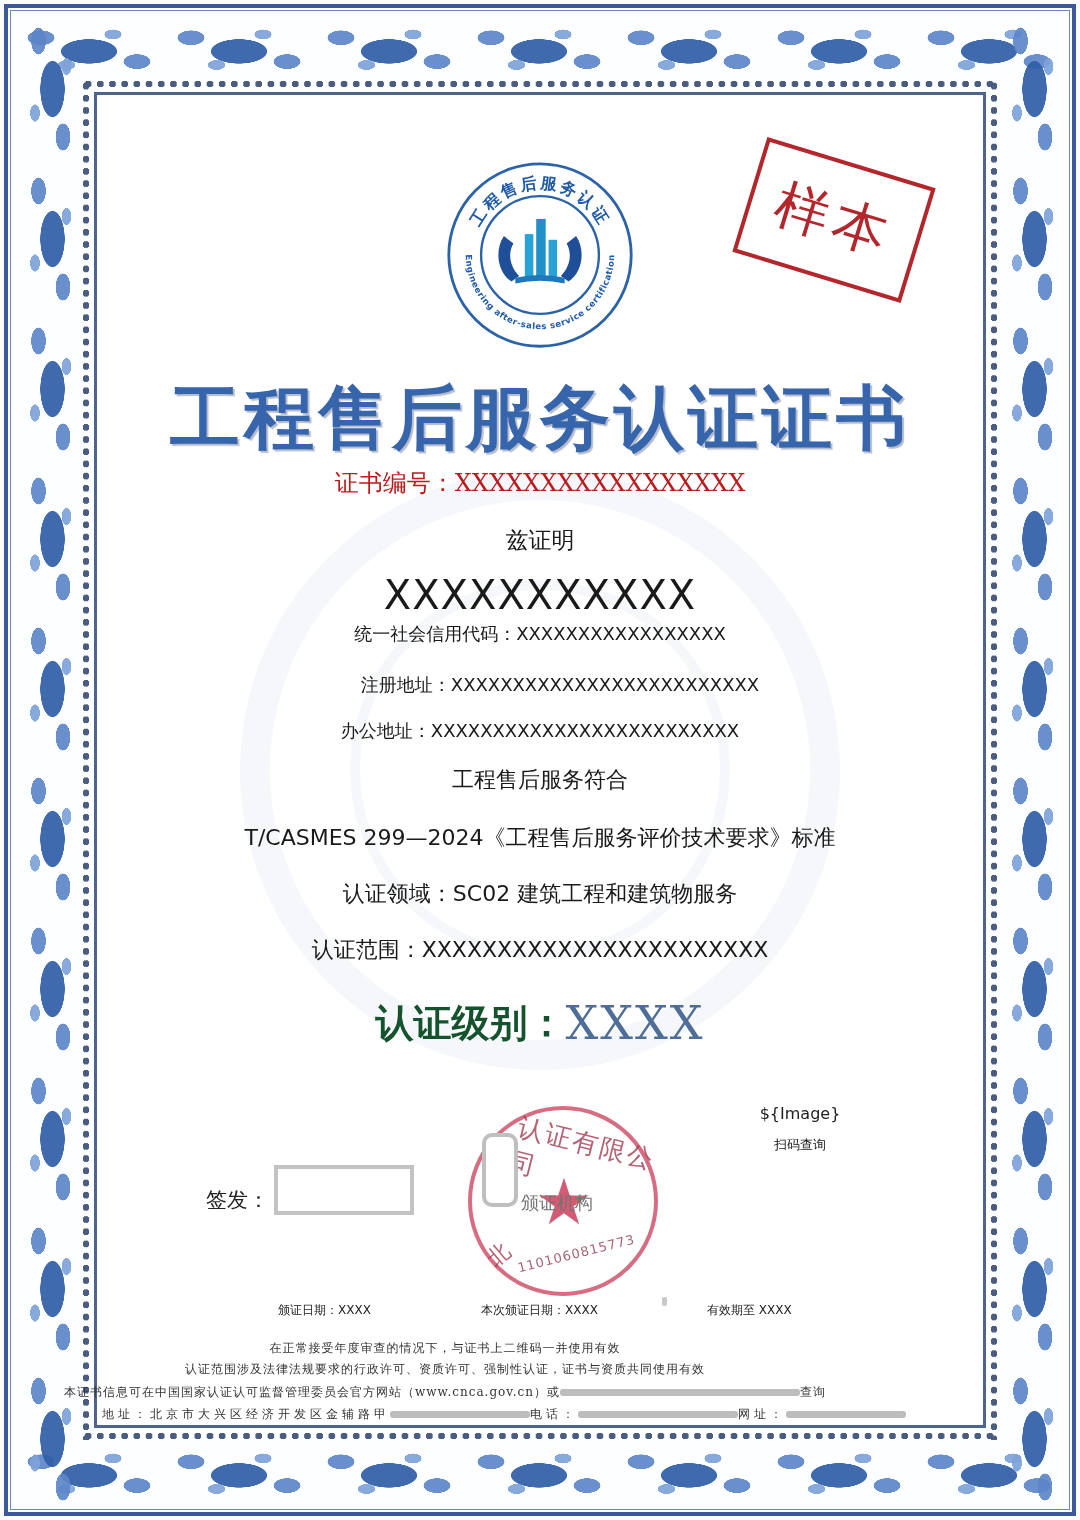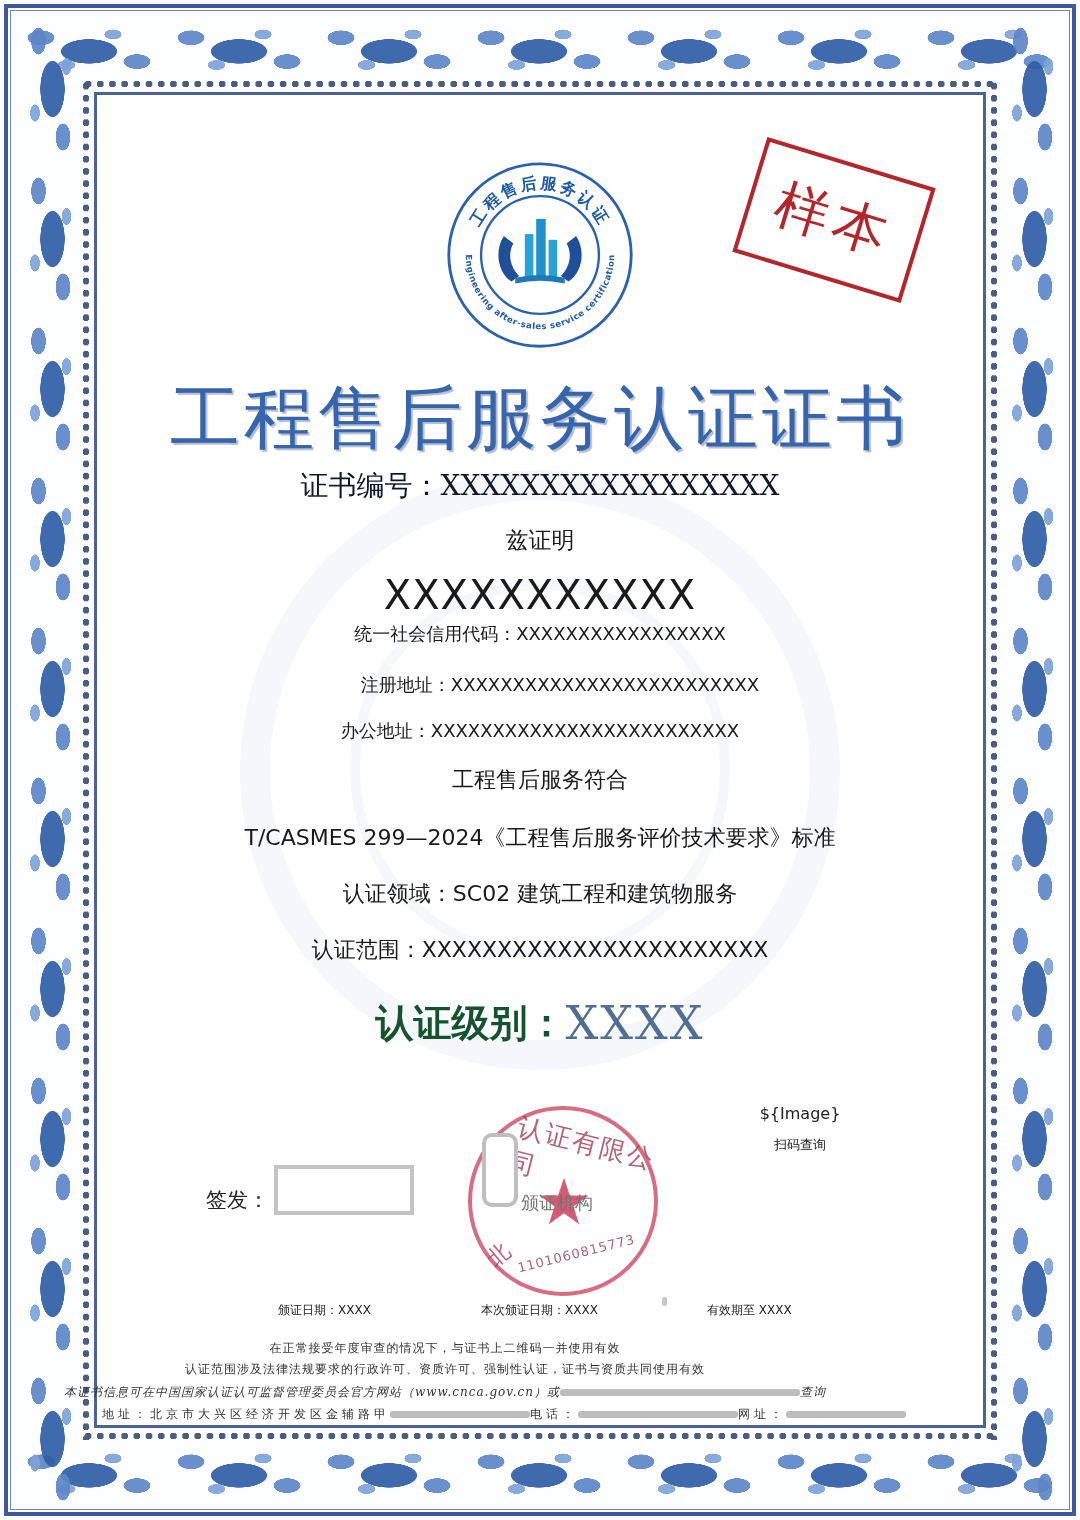--- a/index.html
+++ b/index.html
@@ -51,23 +51,23 @@
   
   .logo { position:absolute; left:445px; top:160px; width:190px; height:190px; }
   .logo svg { width:190px; height:190px; display:block; }
 
   
   .sample { position:absolute; left:746px; top:160px; width:168px; height:112px; border:4px solid #b3262c;
      transform:rotate(17deg); display:flex; align-items:center; justify-content:center; background:rgba(255,255,255,.8); }
   .sample span { font-family:"DejaVu Serif","Liberation Serif",serif; font-size:54px; color:#b3262c; letter-spacing:6px; }
 
   .center { position:absolute; left:0; width:1080px; text-align:center; }
-  .title { top:372px; font-family:"DejaVu Serif","Liberation Serif",serif; font-weight:normal; font-size:70px;
+  .title { top:372px; font-family:"DejaVu Serif","Liberation Serif",serif; font-weight:bold; font-size:70px;
            color:#3665ac; letter-spacing:4px; text-shadow:2px 2px 1px rgba(40,60,110,0.35); }
-  .certno { top:467px; font-size:28px; color:#0f172a; }
+  .certno { top:467px; font-size:24px; color:#b91c1c; }
   .certno .v { font-family:"DejaVu Serif","Liberation Serif",serif; }
   .hereby { top:525px; font-size:23px; }
   .company { top:572px; font-size:40px; letter-spacing:1px; }
   .line-sm { font-size:18px; }
   .l-code { top:622px; } .l-reg { top:673px;margin-left:20px; } .l-office { top:719px; }
   .l-conform { top:765px; font-size:22px; }
   .l-std { top:823px; font-size:22px; }
   .l-field { top:879px; font-size:22px; }
   .l-scope { top:935px; font-size:22px; }
   .level { top:996px; }
@@ -87,21 +87,21 @@
   .seal .num { position:absolute; left:44px; top:136px; font-size:13px; color:rgba(150,70,90,0.85); transform:rotate(-14deg); letter-spacing:1px; }
   .seal .left { position:absolute; left:16px; top:130px; font-size:22px; color:rgba(160,60,80,0.8); transform:rotate(-40deg); }
   .redact-seal { position:absolute; left:482px; top:1133px; width:36px; height:74px; border:4px solid #bfbfbf; border-radius:10px; background:#fff; box-sizing:border-box; }
   .issuer { position:absolute; left:521px; top:1191px; font-size:18px; color:#737373; }
 
   .dates { position:absolute; top:1302px; font-size:12px; color:#222; }
   .d1 { left:278px; } .d2 { left:481px; } .d3 { left:707px; }
   .tiny-mark { position:absolute; left:662px; top:1297px; width:5px; height:9px; background:#c8c8c8; border-radius:2px; }
 
   .foot { position:absolute; left:0; width:890px; text-align:center; font-family:"DejaVu Serif","Liberation Serif",serif; font-size:12px; color:#333; letter-spacing:1px; }
-  .f1 { top:1340px; } .f2 { top:1361px; } .f3 { top:1384px;font-style:italic; }
+  .f1 { top:1340px; } .f2 { top:1361px; } .f3 { top:1384px; }
   .f4 { top:1406px; left:102px; width:auto; text-align:left; letter-spacing:4px; }
   .redact { display:inline-block; height:7px; background:#bdbdbd; border-radius:3px; vertical-align:middle; }
 </style>
 </head>
 <body>
 
 <div class="cert">
   <div class="frame-outer"></div>
 
   <div class="ornament">

